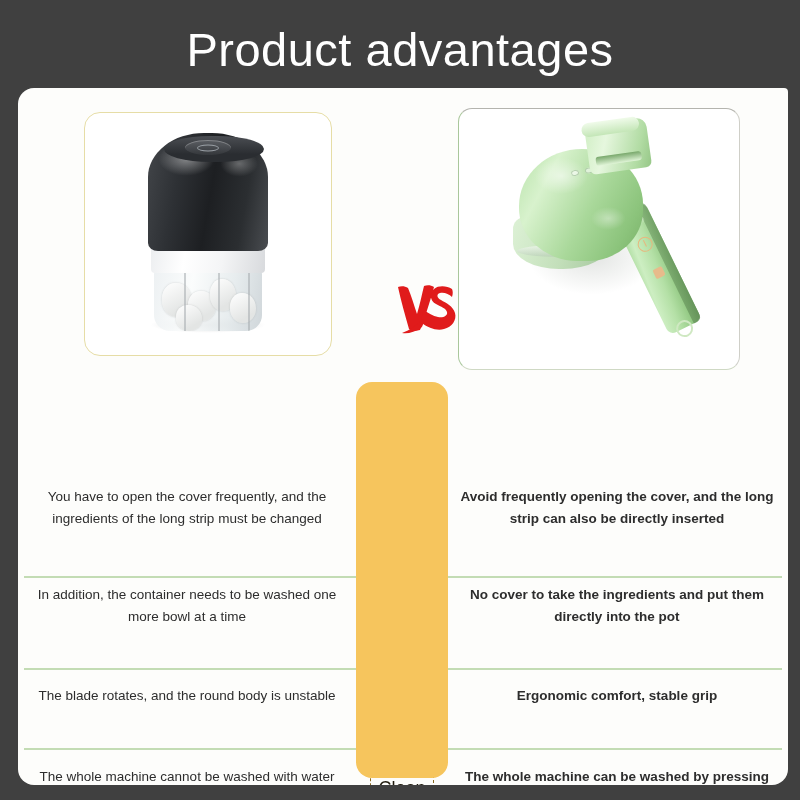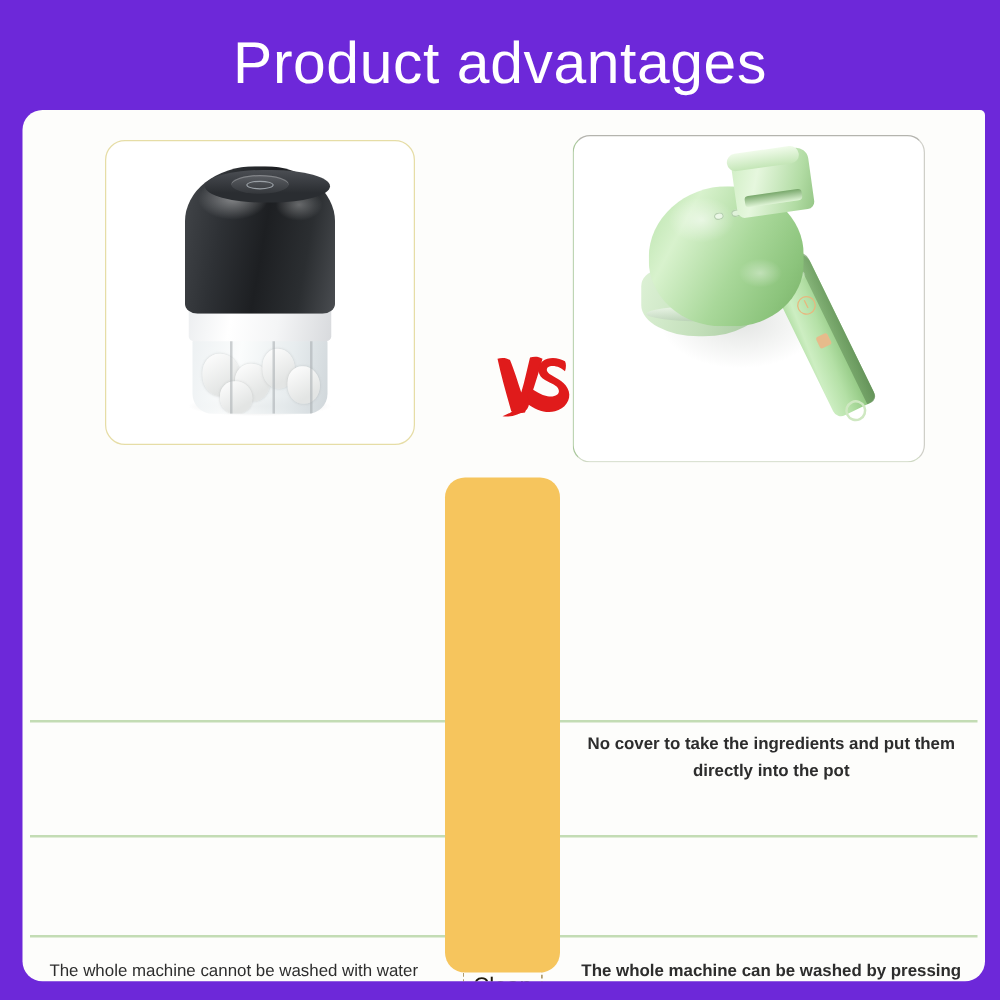--- a/index.html
+++ b/index.html
@@ -8,21 +8,21 @@
     width: 800px;
     height: 800px;
     overflow: hidden;
     font-family: "Liberation Sans", sans-serif;
   }
 
   #page {
     position: relative;
     width: 800px;
     height: 800px;
-    background: #6d28d9;
+    background: #404040;
   }
 
   
   #title {
     position: absolute;
     top: 12px;
     left: 0;
     width: 800px;
     height: 76px;
     line-height: 76px;
@@ -386,36 +386,55 @@
           <path d="M62 16 C57 13 49 12 44 16 C39 20 40 28 46 31 C51 34 56 35 57 39 C58 43 53 45 48 44 C43 43 38 40 34 37 C32 41 31 46 32 50 C38 55 47 58 54 56 C62 54 67 47 65 40 C63 33 56 30 51 27 C47 25 46 21 50 20 C54 19 59 21 62 24 C63 21 63 18 62 16 Z"></path>
           <path d="M33 46 C27 52 20 57 12 60 C18 61 25 59 31 55 C33 53 34 49 33 46 Z"></path>
         </g>
       </svg>
     </div>
 
     <div id="center-column"></div>
 
     <div id="rows">
 
+      <div class="row" id="row-1">
+        <div class="cell cell-left">
+          <span class="cell-text">You have to open the cover frequently, and the ingredients of the long strip must be changed</span>
+        </div>
+        <div class="cell cell-right">
+          <span class="cell-text">Avoid frequently opening the cover, and the long strip can also be directly inserted</span>
+        </div>
+      </div>
       <div class="center-label" id="label-1">
         <span class="center-label-box">Feeding</span>
       </div>
       <div class="row-divider" id="divider-1"></div>
 
       <div class="row" id="row-2">
+        <div class="cell cell-left">
+          <span class="cell-text">In addition, the container needs to be washed one more bowl at a time</span>
+        </div>
         <div class="cell cell-right">
           <span class="cell-text">No cover to take the ingredients and put them directly into the pot</span>
         </div>
       </div>
       <div class="center-label" id="label-2">
         <span class="center-label-box">Reclaim
 -ing</span>
       </div>
       <div class="row-divider" id="divider-2"></div>
 
+      <div class="row" id="row-3">
+        <div class="cell cell-left">
+          <span class="cell-text">The blade rotates, and the round body is unstable</span>
+        </div>
+        <div class="cell cell-right">
+          <span class="cell-text">Ergonomic comfort, stable grip</span>
+        </div>
+      </div>
       <div class="center-label" id="label-3">
         <span class="center-label-box">Hold</span>
       </div>
       <div class="row-divider" id="divider-3"></div>
 
       <div class="row" id="row-4">
         <div class="cell cell-left">
           <span class="cell-text">The whole machine cannot be washed with water and must be cleaned after disassembly</span>
         </div>
         <div class="cell cell-right">

